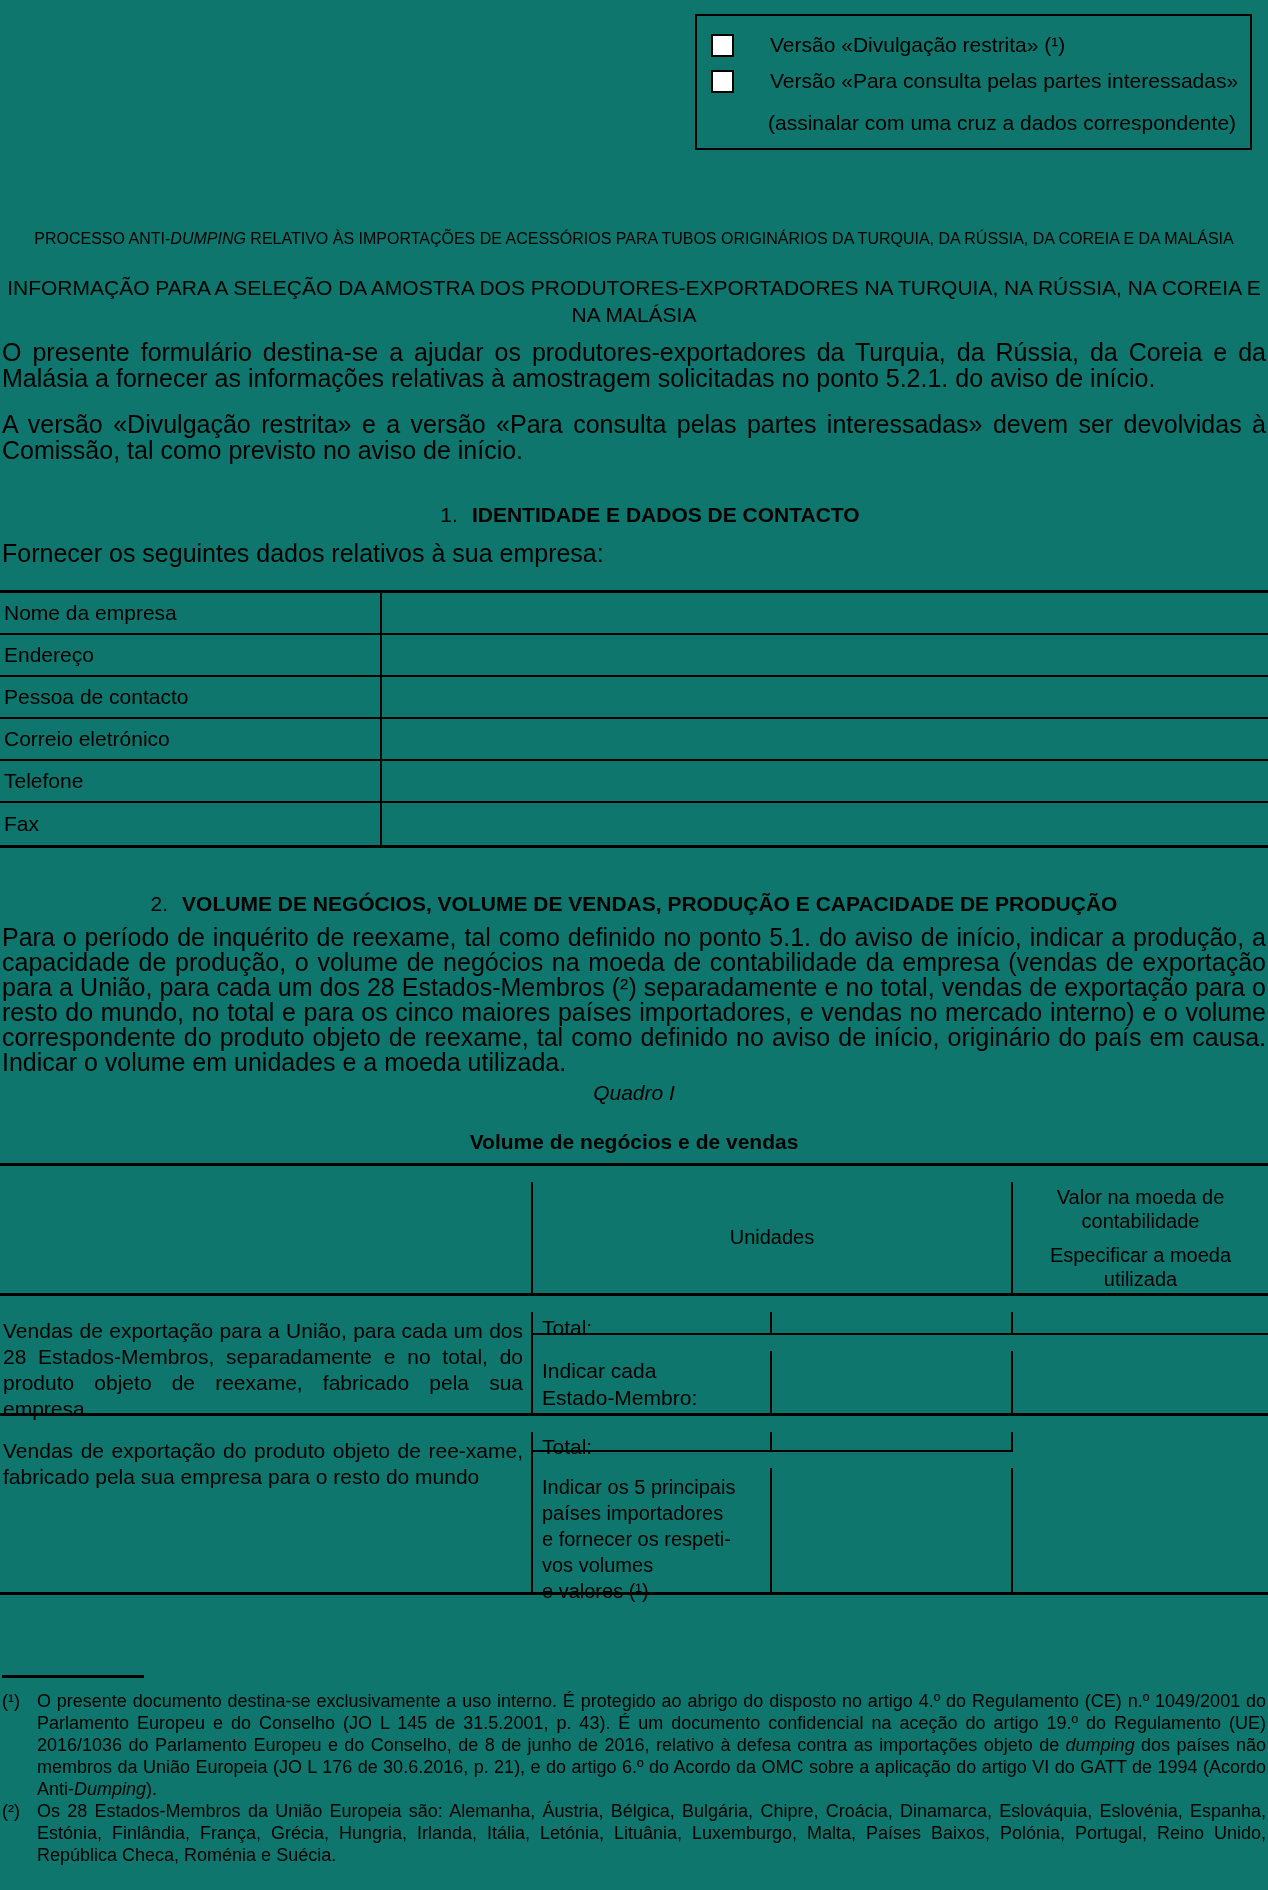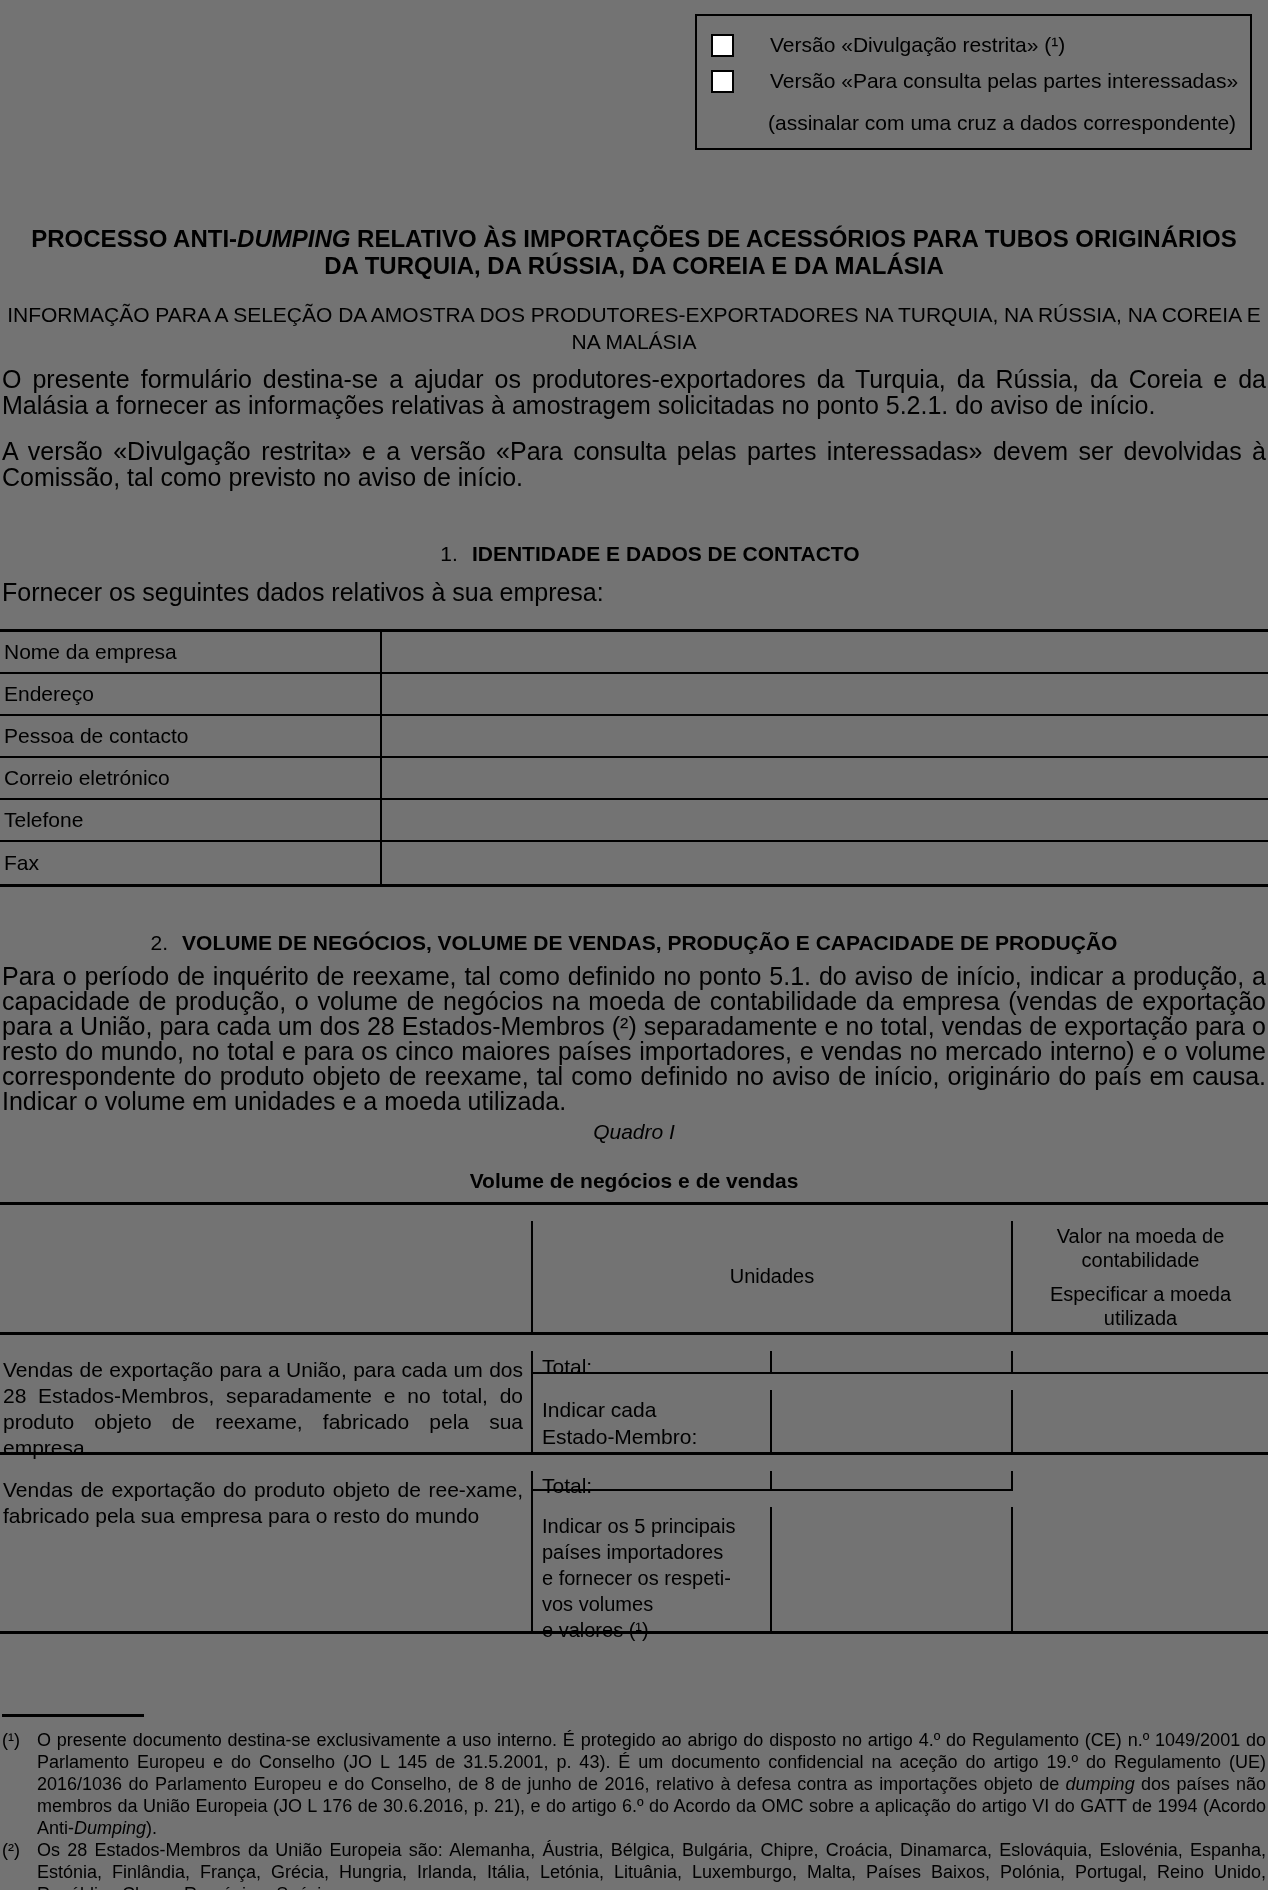--- a/index.html
+++ b/index.html
@@ -1,43 +1,43 @@
 <!DOCTYPE html>
 <html><head>
 <meta charset="utf-8">
 <style>
   html,body{margin:0;padding:0;background:#ffffff;}
   .page{
     position:relative;
     width:1268px;height:1890px;
-    background:#737373;color:#000;
+    background:#0f766e;color:#000;
     font-family:"Liberation Sans", sans-serif;
     overflow:hidden;
   }
   
   .version-box{
     position:absolute;top:14px;left:695px;width:557px;
     border:2px solid #000;box-sizing:border-box;
     padding:16px 10px 12px 14px;
   }
   .opt{display:flex;align-items:flex-start;margin-bottom:10px;}
   .cb{flex:0 0 auto;width:19px;height:19px;border:2px solid #000;margin-top:2px;background:#fff;}
   .opt-label{margin-left:36px;font-size:21px;line-height:26px;}
   .vb-note{margin-left:57px;margin-top:16px;font-size:21px;line-height:26px;}
   
   .title{
     margin:225px 0 0;padding:0 30px;
-    font-size:24px;line-height:27px;font-weight:bold;text-align:center;
+    font-size:16px;line-height:27px;font-weight:normal;text-align:center;
   }
   .subtitle{margin-top:22px;padding:0 2px;font-size:21px;line-height:27px;text-align:center;}
   .para{margin:0;padding:0 2px;font-size:25px;line-height:26px;text-align:justify;}
   .p1{margin-top:11px;}
   .p2{margin-top:20px;}
   .sec-heading{text-align:center;font-size:21px;line-height:27px;}
-  .sec1{margin-top:50px;padding-left:32px;}
+  .sec1{margin-top:38px;padding-left:32px;}
   .sec2{margin-top:42px;}
   .sec-num{font-weight:normal;}
   .sec-title{font-weight:bold;margin-left:14px;}
   .instr{margin-top:12px;}
   .para2{margin-top:8px;line-height:25px;}
   .table-caption{margin-top:4px;font-size:21px;line-height:27px;font-style:italic;text-align:center;}
   .table-title{margin-top:22px;font-size:21px;line-height:27px;font-weight:bold;text-align:center;}
   
   .contact-table{margin-top:24px;border-top:3px solid #000;border-bottom:3px solid #000;text-align:center;}
   .c-row{display:flex;height:42px;border-bottom:2px solid #000;box-sizing:border-box;}

